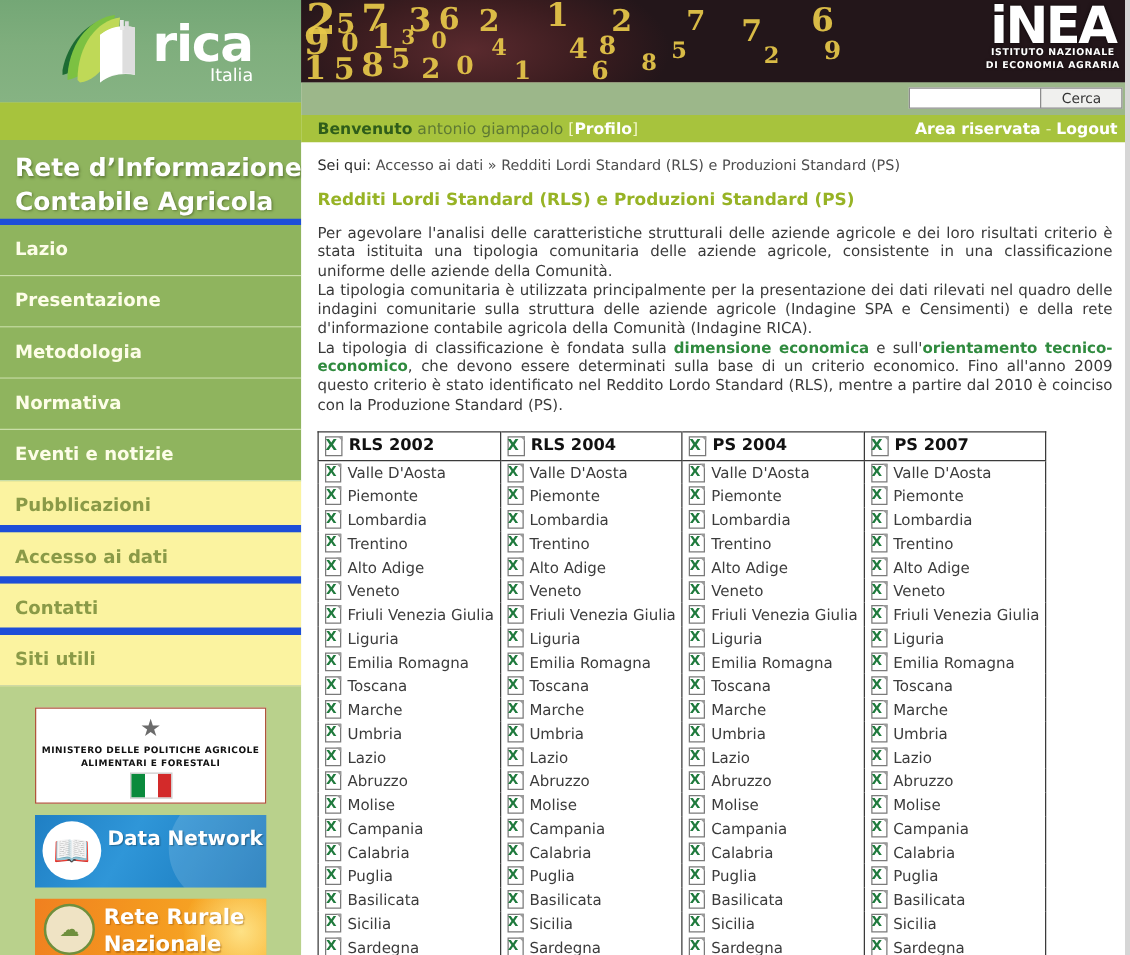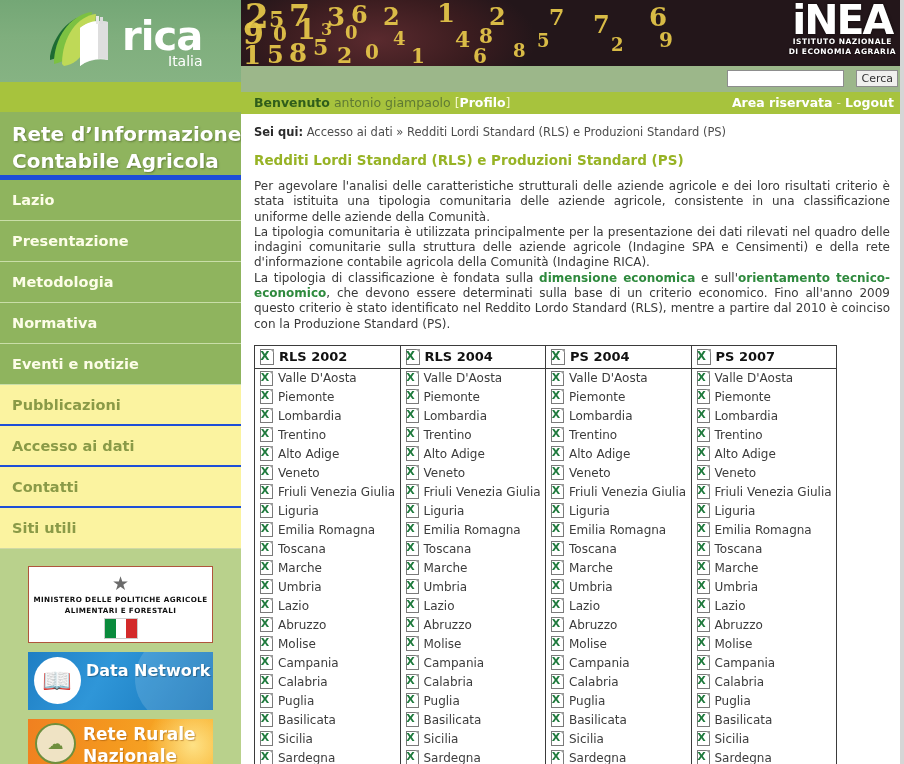--- a/index.html
+++ b/index.html
@@ -62,21 +62,21 @@
     width: 241px; height: 41px;
     line-height: 41px;
     padding-left: 12px;
     font-size: 14.5px; font-weight: bold;
     border-bottom: 1px solid #c9dea8;
     cursor: pointer;
     white-space: nowrap;
     overflow: hidden;
   }
   .navitem.green { background: #8fb45e; color: #fdfde8; }
-  .navitem.yellow { background: #fbf3a0; color: #8a9a47; border-bottom: 2px solid #1d4ed8; }
+  .navitem.yellow { background: #fbf3a0; color: #8a9a47; border-bottom: 6px solid #1d4ed8; }
   .navitem.yellow.last { border-bottom: 1px solid #cfd9a4; }
 
   #logos {
     position: absolute; left: 0; top: 553px;
     width: 241px; height: 211px;
     background: #b9d18c;
     padding-top: 13px;
   }
   .logobox { margin: 0 auto 9px auto; }
 
@@ -195,21 +195,21 @@
     background: #ffffff;
     font-size: 11px; padding: 0 3px;
     font-family: "DejaVu Sans", "Liberation Sans", sans-serif;
   }
   #search-btn {
     position: absolute; right: 6px; top: 4px;
     height: 17px; line-height: 16px;
     border: 1px solid #8d8d8d;
     background: #f0f0ee;
     font-size: 11px; color: #333333;
-    padding: 0 4px; cursor: pointer;
+    padding: 0 16px; cursor: pointer;
     font-family: "DejaVu Sans", "Liberation Sans", sans-serif;
   }
 
   
   #welcomebar {
     position: absolute; left: 241px; top: 92px;
     width: 663px; height: 22px;
     background: #a7c33d;
     font-size: 12.5px; line-height: 22px;
   }
@@ -226,21 +226,21 @@
   #main {
     position: absolute; left: 241px; top: 114px;
     width: 663px; height: 650px;
     background: #ffffff;
     padding: 11px 14px 0 13px;
   }
   #breadcrumb {
     font-size: 11.5px; color: #4d4d4d;
     margin-bottom: 13px; white-space: nowrap;
   }
-  #breadcrumb .bc-lead { font-weight: bold; color: #2b2b2b; }
+  #breadcrumb .bc-lead { font-weight: normal; color: #2b2b2b; }
   #breadcrumb .bc-link { color: #4d4d4d; cursor: pointer; }
   #breadcrumb .bc-sep { color: #4d4d4d; }
   #breadcrumb .bc-cur { color: #4d4d4d; }
 
   #pagetitle {
     font-size: 13.5px; font-weight: bold; color: #97b325;
     margin-bottom: 11px;
   }
   #bodytext {
     font-size: 12px; color: #3a3a3a;

